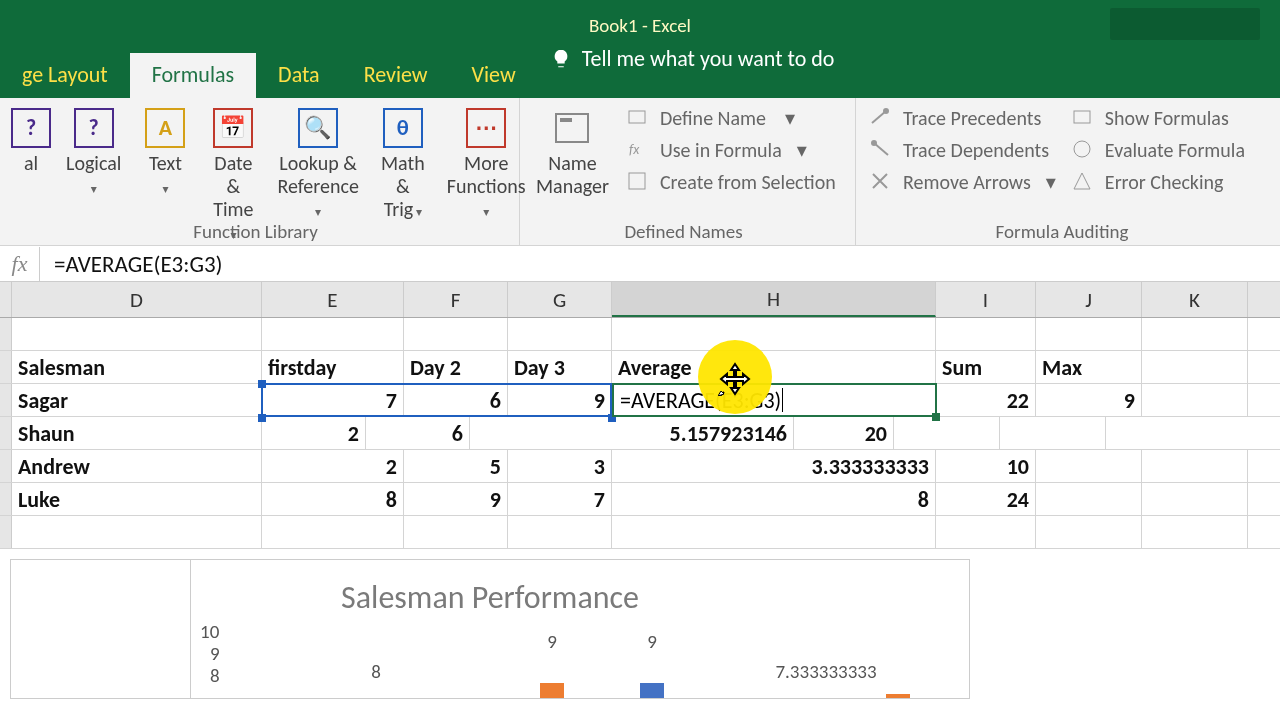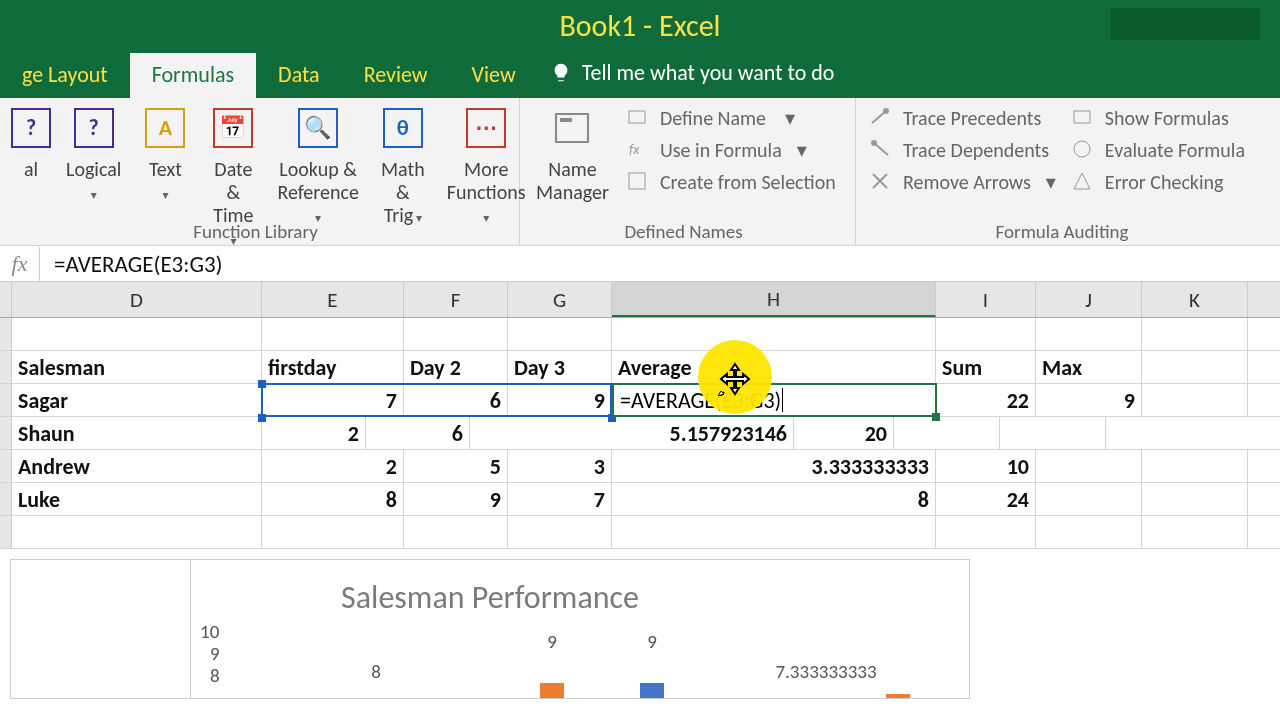--- a/index.html
+++ b/index.html
@@ -1,37 +1,37 @@
 <!DOCTYPE html>
 <html><head>
 <meta charset="utf-8">
 <style>
   * { box-sizing: border-box; margin: 0; padding: 0; font-family: 'Segoe UI', Calibri, sans-serif; }
   body { background: #fff; overflow: hidden; width: 1280px; height: 720px; position: relative; }
 
   
   .title-bar { background: #0f6b3a; height: 50px; display: flex; align-items: center; justify-content: center; position: relative; }
-  .title-bar .title { color: #fde047; font-size: 30px; font-weight: 400; }
+  .title-bar .title { color: #fef9c3; font-size: 19px; font-weight: 400; }
   .title-bar .account-box { position: absolute; right: 20px; top: 8px; width: 150px; height: 32px; background: rgba(0,0,0,0.15); border-radius: 2px; }
 
   
   .tabs-row { background: #0f6b3a; height: 48px; display: flex; align-items: flex-end; padding-left: 0; }
   .tab { color: #fde047; font-size: 22px; padding: 8px 22px 10px 22px; cursor: pointer; }
   .tab.active { background: #f3f3f3; color: #217346; }
-  .tell-me { display: flex; align-items: center; color: #fff; font-size: 22px; padding: 8px 12px 12px 12px; gap: 10px; }
+  .tell-me { display: flex; align-items: center; color: #fff; font-size: 22px; padding: 8px 12px 26px 12px; gap: 10px; }
   .bulb-icon { width: 22px; height: 22px; display: inline-block; }
 
   
   .ribbon { background: #f3f3f3; height: 148px; border-bottom: 1px solid #d4d4d4; display: flex; }
   .ribbon-group { border-right: 1px solid #d4d4d4; padding: 4px 10px 0 10px; display: flex; flex-direction: column; position: relative; }
   .ribbon-group-label { color: #666; font-size: 19px; text-align: center; position: absolute; bottom: 2px; left: 0; right: 8px; }
   .ribbon-buttons { display: flex; gap: 8px; flex: 1; }
   .ribbon-btn { display: flex; flex-direction: column; align-items: center; justify-content: flex-start; padding: 4px 6px; color: #444; font-size: 20px; line-height: 1.15; cursor: pointer; }
   .ribbon-btn .icon-box { width: 48px; height: 44px; display: flex; align-items: center; justify-content: center; margin-bottom: 2px; }
-  .ribbon-btn .label { text-align: center; margin-top: 6px; }
+  .ribbon-btn .label { text-align: center; }
   .ribbon-btn .caret { font-size: 12px; color: #666; }
 
   .icon-sq { width: 40px; height: 40px; border: 2px solid #888; display: flex; align-items: center; justify-content: center; font-size: 22px; font-weight: bold; }
 
   .menu-col { display: flex; flex-direction: column; gap: 4px; padding-top: 2px; }
   .menu-item { display: flex; align-items: center; gap: 11px; color: #666; font-size: 20px; padding: 2px 4px; cursor: pointer; white-space: nowrap; }
   .menu-item .mini-icon { width: 22px; height: 22px; display: inline-block; }
 
   
   .formula-bar { height: 36px; border-bottom: 1px solid #ccc; display: flex; align-items: center; background: #fff; }

